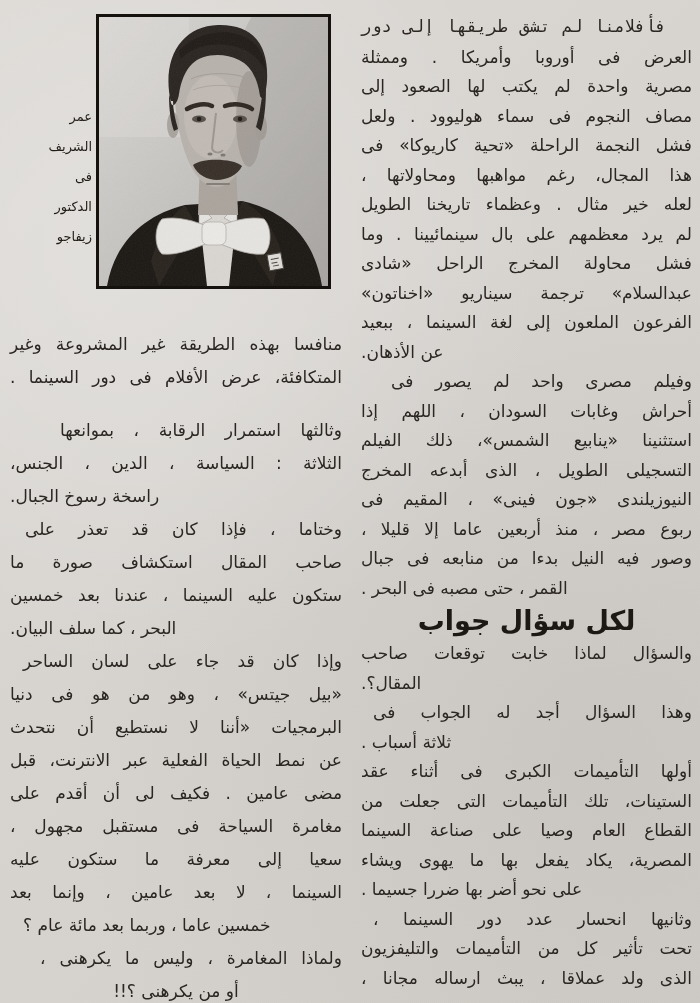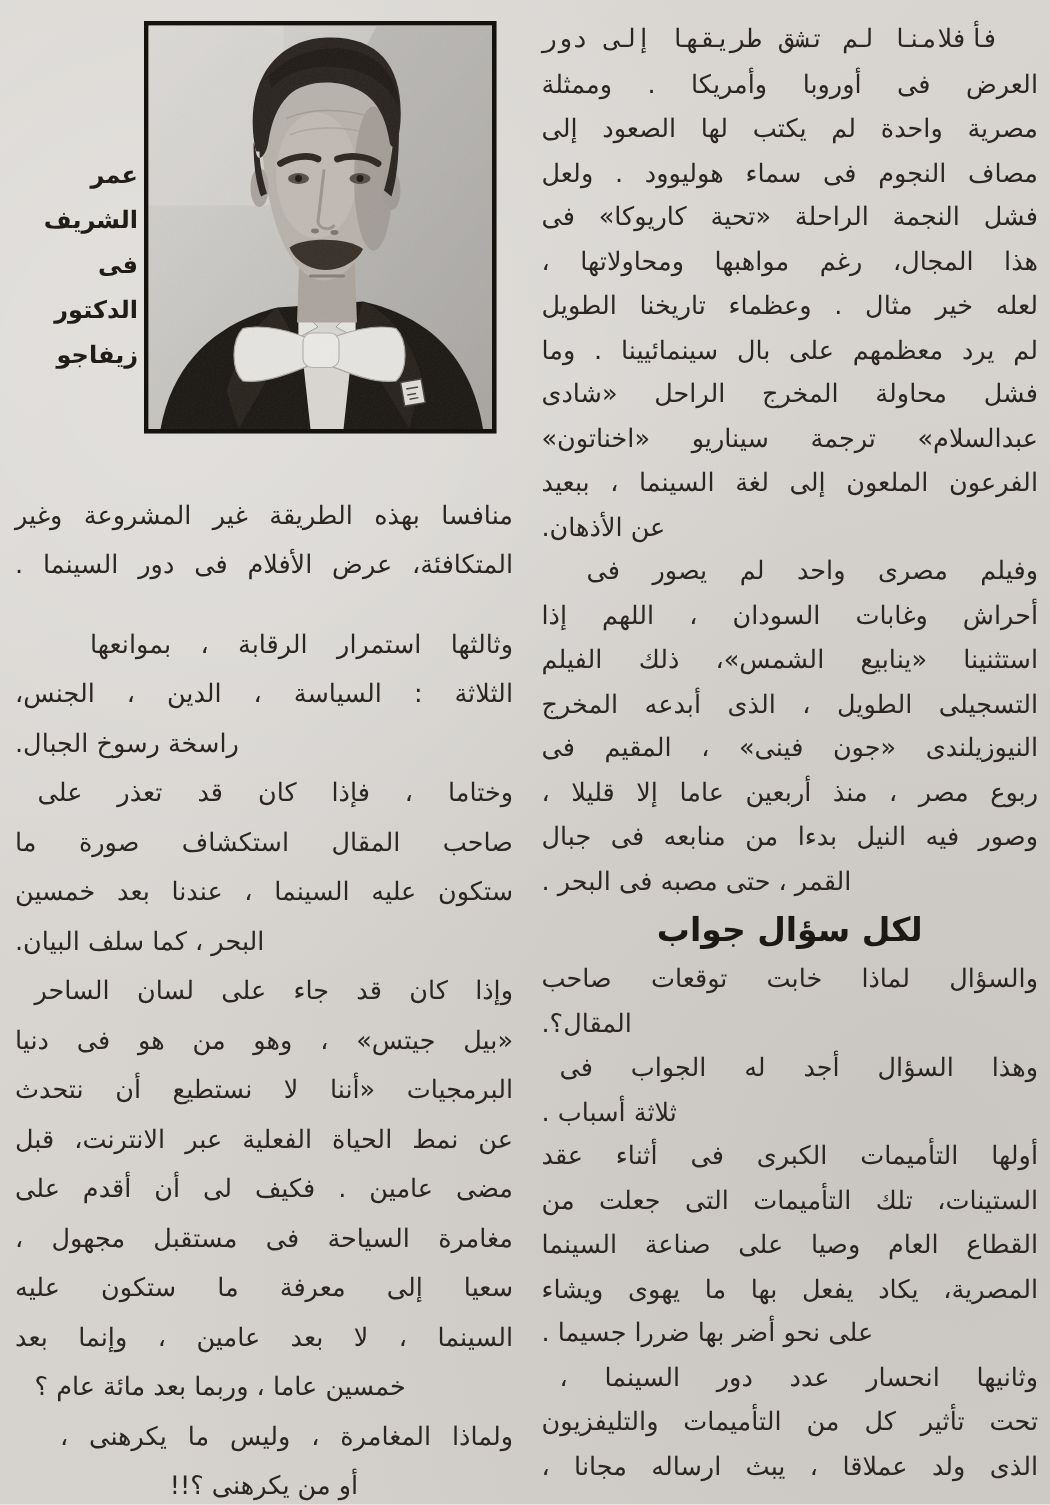--- a/index.html
+++ b/index.html
@@ -13,33 +13,33 @@
     font-family:"DejaVu Sans", sans-serif;
     color:#2b2622;
   }
   .photo-frame{
     position:absolute;left:96px;top:14px;width:229px;height:269px;
     margin:0;border:3px solid #15110c;background:#c6c4c1;box-sizing:content-box;
   }
   .photo-frame svg{display:block;width:229px;height:269px;}
   .caption{position:absolute;left:12px;top:102px;width:80px;direction:rtl;}
   .caption .ln{
-    text-align:right;text-align-last:right;font-weight:700;
-    font-size:16px;line-height:30px;height:30px;color:#211c16;
+    text-align:right;text-align-last:right;font-weight:400;
+    font-size:13px;line-height:30px;height:30px;color:#211c16;
   }
   .col{position:absolute;direction:rtl;font-size:17px;}
   .ln{direction:rtl;text-align:justify;text-align-last:justify;}
   .left-col{left:10px;top:328px;width:332px;}
   .left-col .ln{line-height:33px;height:33px;}
   .right-col{left:361px;top:13px;width:331px;}
   .right-col .ln{line-height:29.5px;height:29.5px;}
   .a-e{text-align:left !important;text-align-last:left !important;}
   .a-c{text-align:center !important;text-align-last:center !important;}
   .a-h{
-    font-weight:700;font-size:22px;color:#1c1813;
+    font-weight:700;font-size:27px;color:#1c1813;
     height:36px !important;line-height:36px !important;
     text-align:center !important;text-align-last:center !important;
   }
 </style>
 </head>
 <body>
 
 <div class="page">
 
   <figure class="photo-frame">

